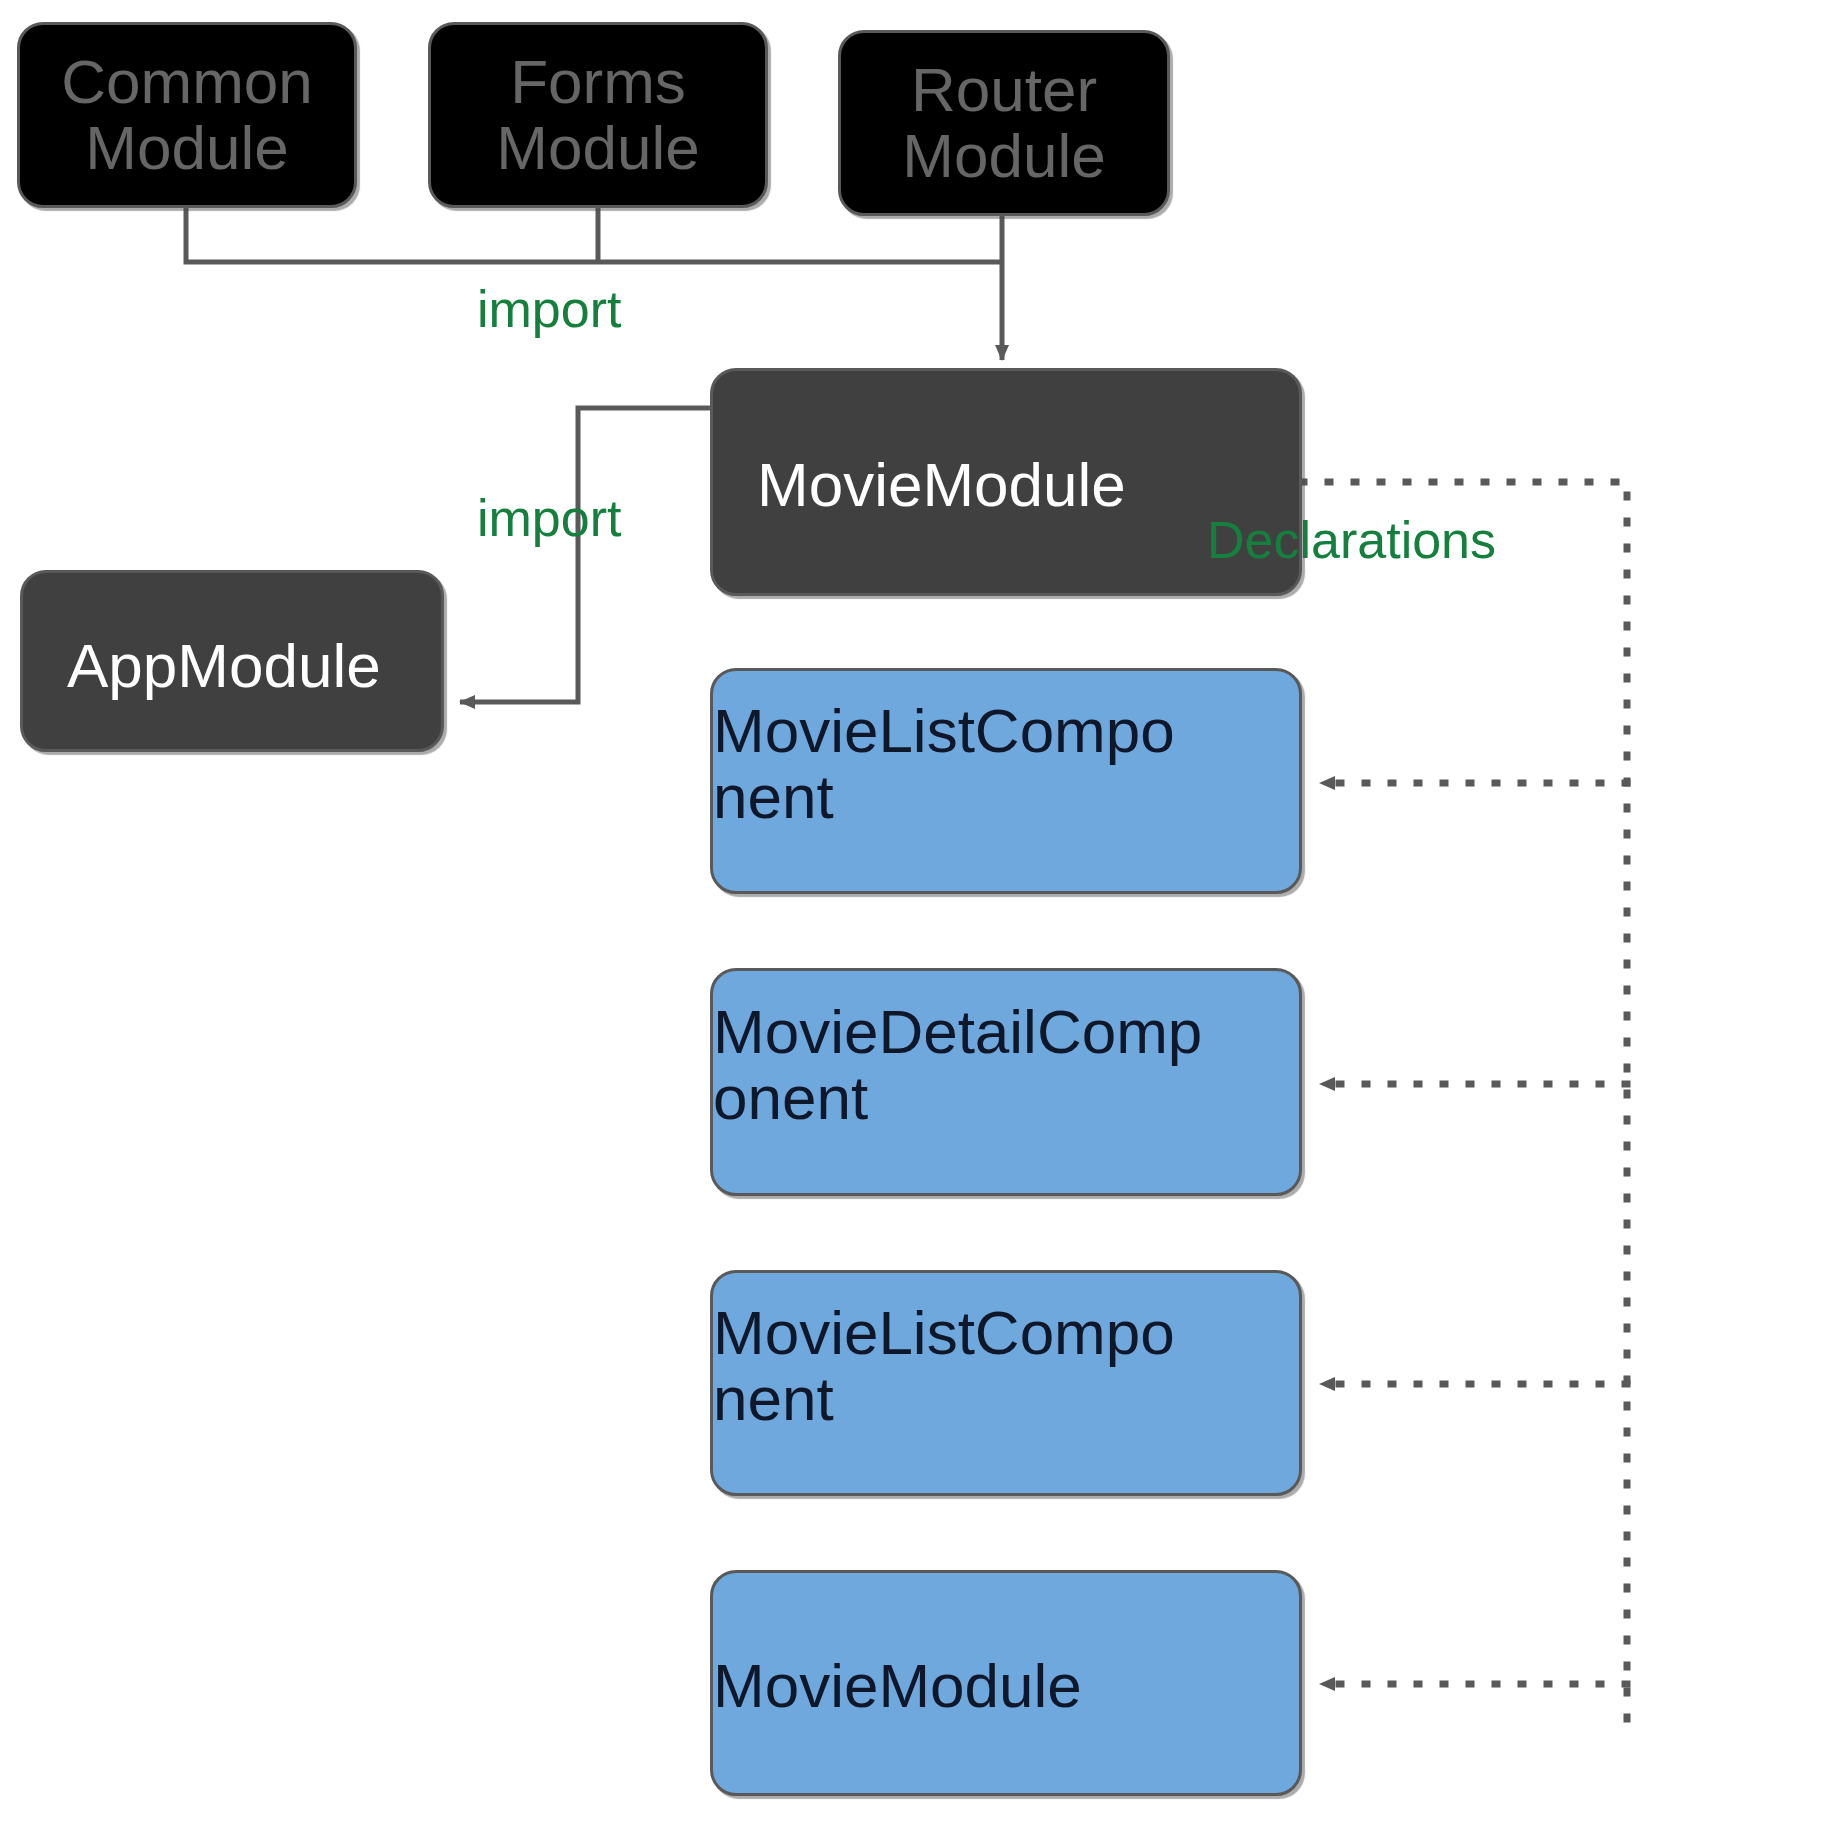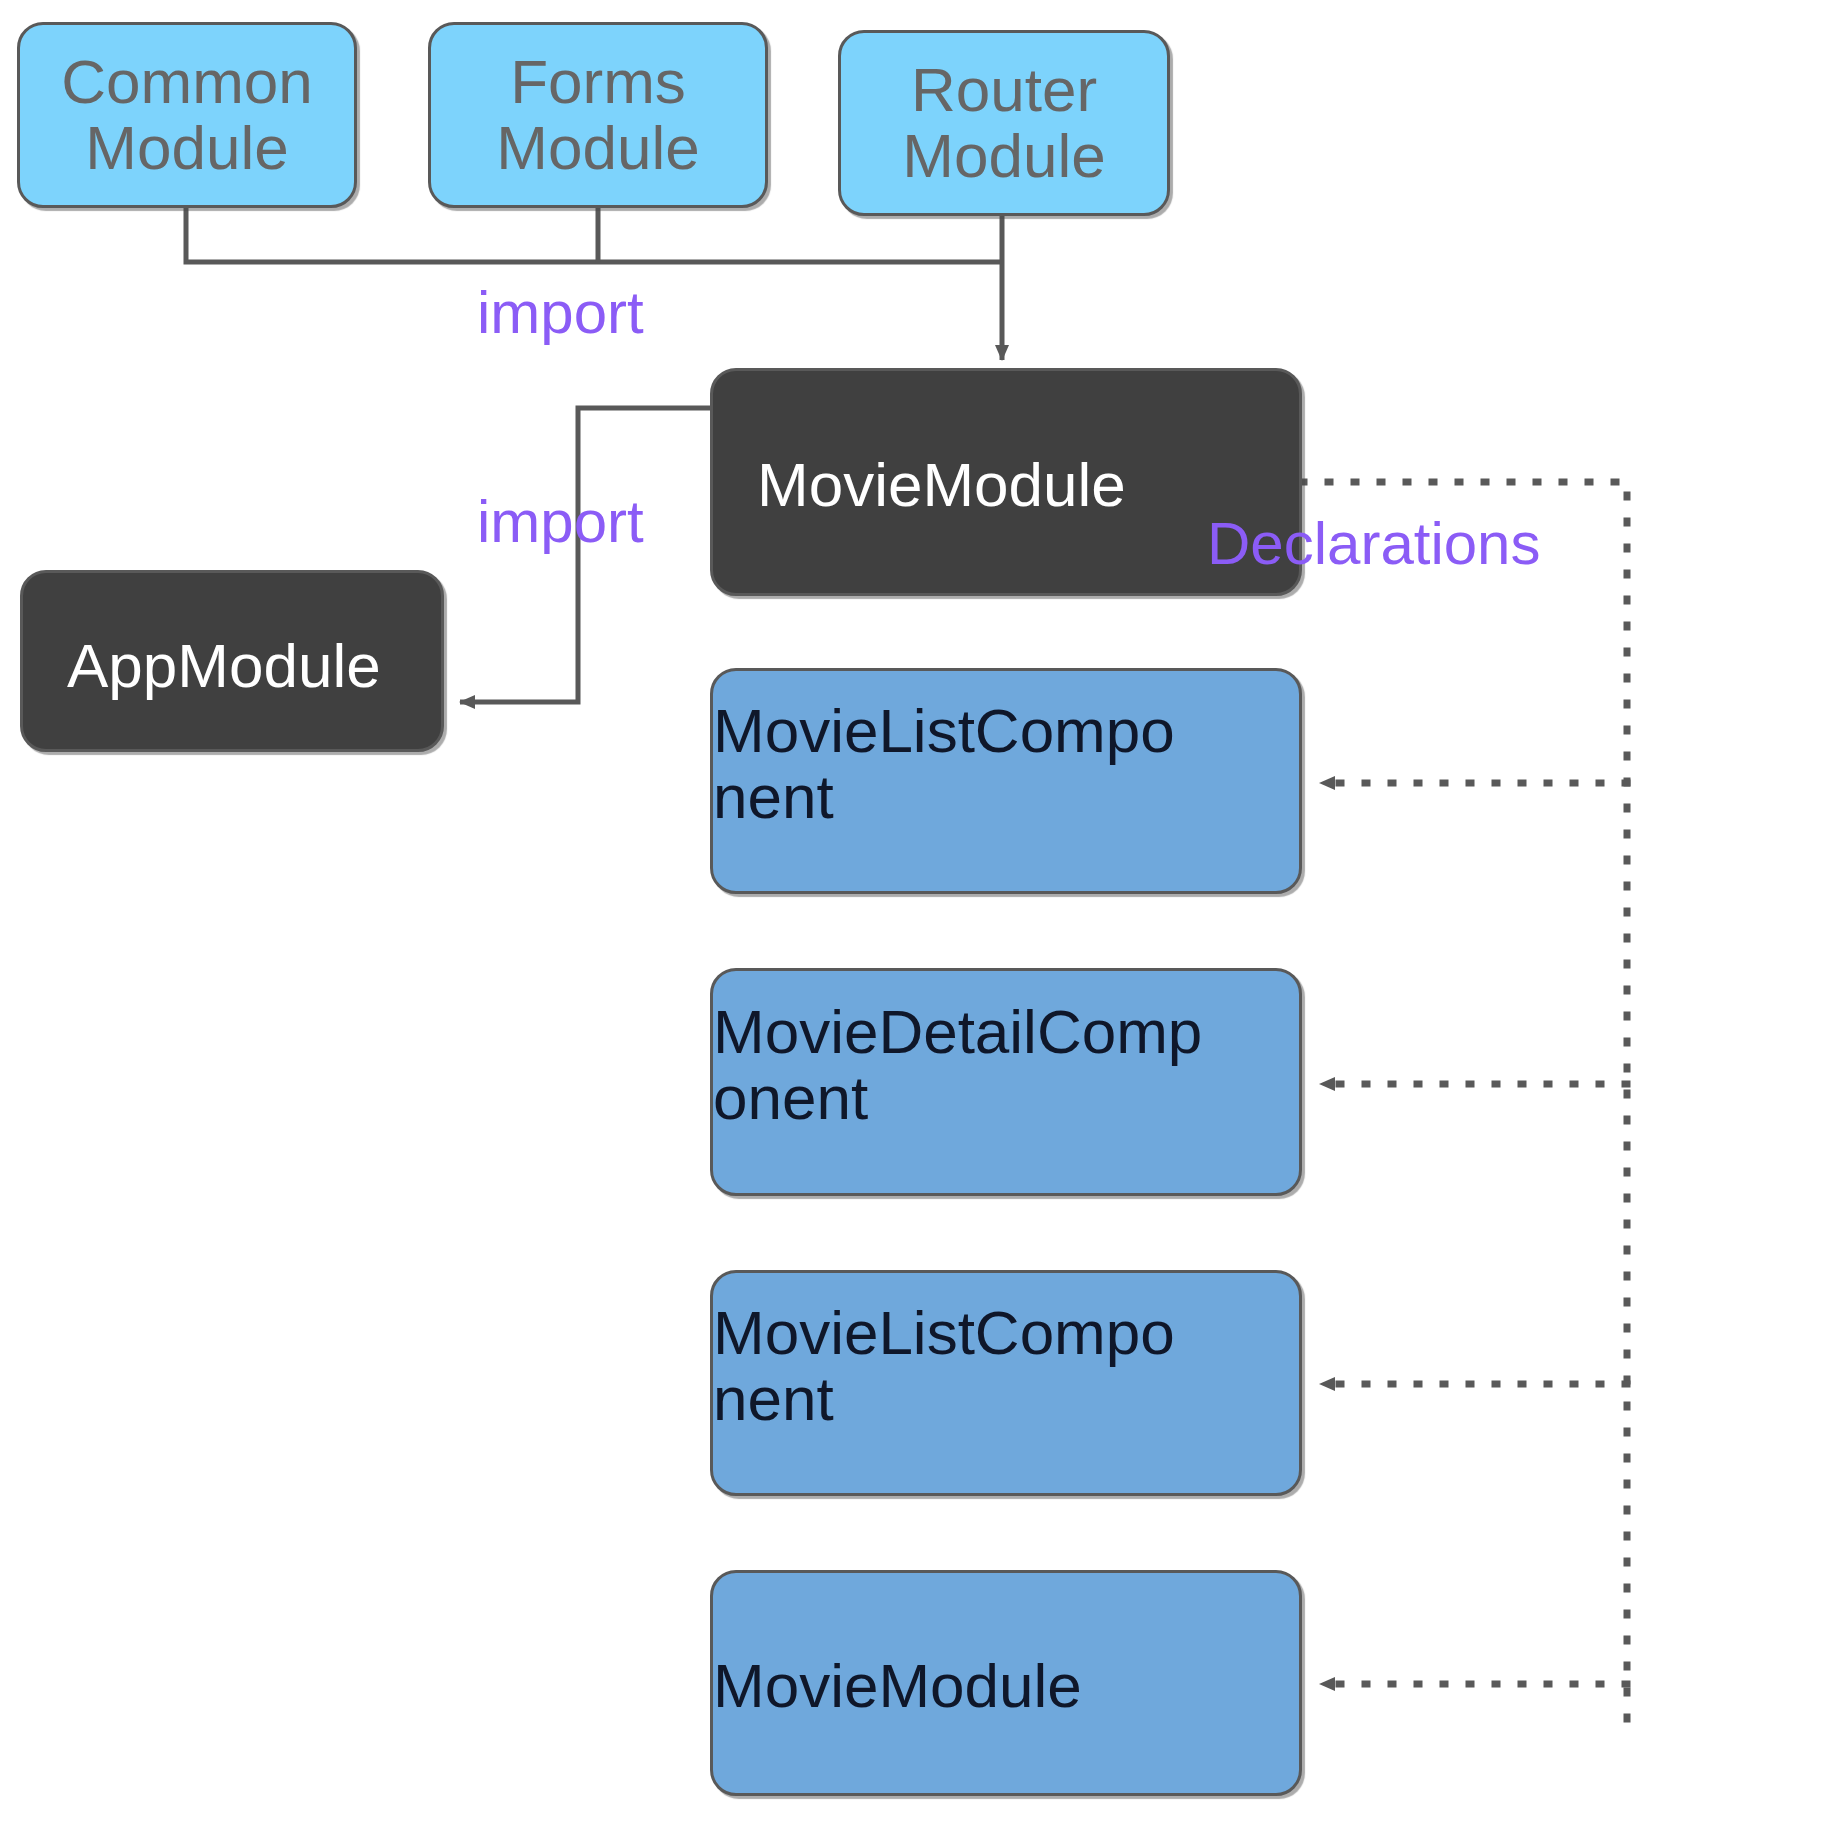--- a/index.html
+++ b/index.html
@@ -33,21 +33,21 @@
   }
   .node-label {
     position: absolute;
     left: 0;
     right: 0;
     white-space: pre;
     line-height: 1.06;
   }
   
   .node.module-ext {
-    background: #7dd3fc;
+    background: #000000;
   }
   .node.module-ext .node-label {
     color: #666666;
     font-size: 62px;
     text-align: center;
     top: 24px;
   }
   
   .node.module-core {
     background: #404040;
@@ -60,22 +60,22 @@
   .node.declaration {
     background: #6FA8DC;
   }
   .node.declaration .node-label {
     color: #0f172a;
     font-size: 62px;
     text-align: left;
   }
   .edge-label {
     position: absolute;
-    color: #8b5cf6;
-    font-size: 60px;
+    color: #15803d;
+    font-size: 52px;
     white-space: nowrap;
     line-height: 1;
   }
 </style>
 </head>
 <body>
 
 <div id="canvas">
 
   <svg id="edges" viewBox="0 0 1848 1834" width="1848" height="1834" xmlns="http://www.w3.org/2000/svg">

